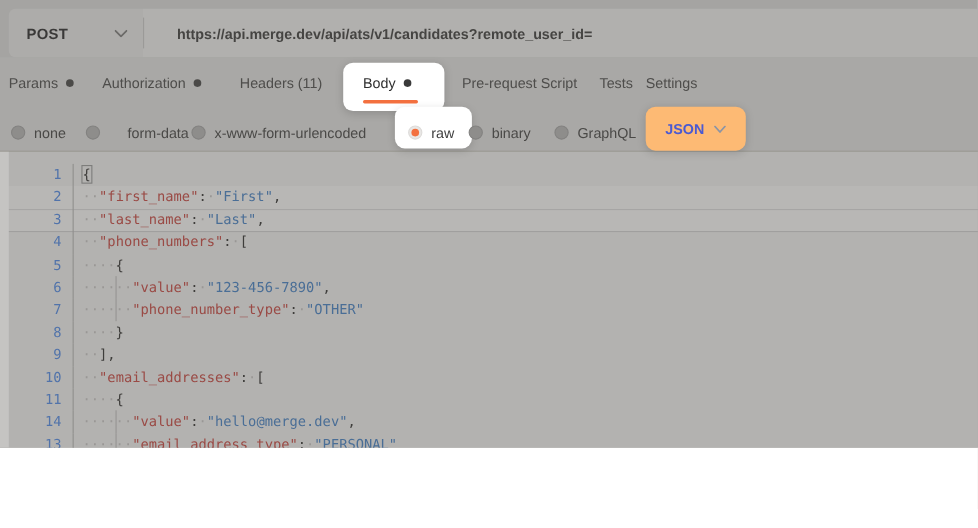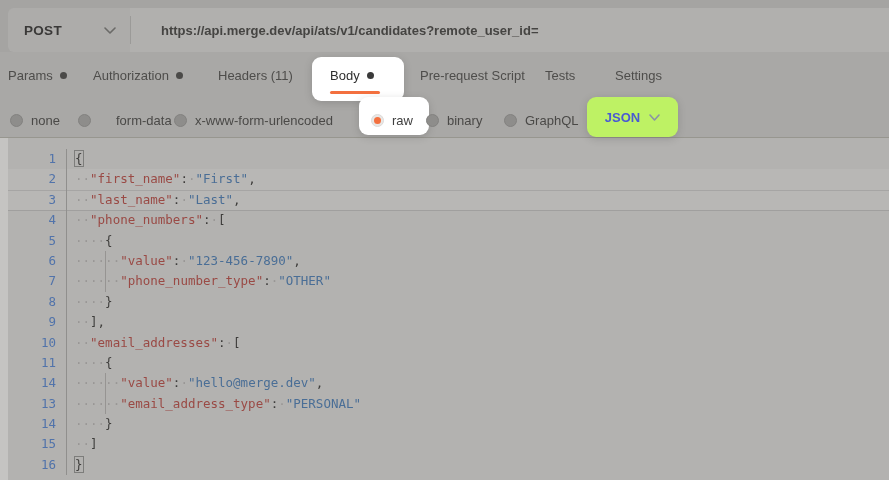--- a/index.html
+++ b/index.html
@@ -1,17 +1,17 @@
 <!DOCTYPE html>
 <html style="--accent-orange: #f3703f; --accent-blue: #4a5ad2; --code-key: #9a4a45; --code-string: #4a6e96; --line-number: #5173aa; --spotlight-bg: #ffffff;"><head>
 <meta charset="utf-8">
 <style>
   html,body{margin:0;padding:0;}
   body{font-family:"Liberation Sans",sans-serif;}
-  .app{position:relative;width:889px;height:480px;background:#a5a4a2;overflow:hidden;}
+  .app{position:relative;width:889px;height:407px;background:#a5a4a2;overflow:hidden;}
 
   
   .url-row{position:absolute;left:8px;top:8px;right:0;height:44px;background:#b1b0ae;
            border-radius:6px 0 0 6px;display:flex;align-items:center;}
   .method-select{position:relative;width:122px;height:100%;display:flex;align-items:center;
            background:rgba(0,0,0,0.02);border-radius:6px 0 0 6px;cursor:pointer;}
   .method-label{margin-left:16px;font-size:13.5px;font-weight:bold;letter-spacing:.3px;color:#3a3938;}
   .method-chevron{position:absolute;right:14px;top:19px;}
   .url-divider{width:1px;height:28px;background:rgba(0,0,0,0.12);}
   .url-text{margin-left:30px;font-size:13px;font-weight:600;color:#454442;white-space:nowrap;}
@@ -28,21 +28,21 @@
   
   .tabs-row{position:absolute;left:0;top:55px;right:0;height:41px;z-index:2;}
   .tab{position:absolute;top:0;height:100%;display:flex;align-items:center;cursor:pointer;
        font-size:13px;color:#4e4d4b;}
   .tab:nth-child(1){left:8px;}
   .tab:nth-child(2){left:93px;}
   .tab:nth-child(3){left:218px;}
   .tab:nth-child(4){left:330px;color:#2f2f2f;}
   .tab:nth-child(5){left:420px;}
   .tab:nth-child(6){left:545px;}
-  .tab:nth-child(7){left:615px;}
+  .tab:nth-child(7){left:587px;}
   .tab-dot{width:7px;height:7px;border-radius:50%;background:#4b4a48;margin-left:7px;}
   .tab.active .tab-dot{background:#3a3a3a;}
   .tab.active .tab-underline{position:absolute;left:0;bottom:2px;width:50px;height:3px;
        border-radius:2px;background:var(--accent-orange,#f3703f);}
 
   
   .radio-row{position:absolute;left:0;top:100px;right:0;height:41px;z-index:2;}
   .radio-opt{position:absolute;top:0;height:100%;display:flex;align-items:center;cursor:pointer;
        font-size:13px;color:#4a4947;}
   .radio-opt:nth-child(1){left:10px;}
@@ -52,21 +52,21 @@
   .radio-opt:nth-child(5){left:426px;}
   .radio-opt:nth-child(6){left:504px;}
   .radio-dot{width:13px;height:13px;border-radius:50%;background:#8e8d8b;border:1px solid #838280;
        margin-right:8px;box-sizing:border-box;position:relative;}
   .radio-opt.selected .radio-dot{background:#e9e7e5;border-color:#dddbd9;}
   .radio-opt.selected .radio-dot::after{content:"";position:absolute;left:2px;top:2px;width:7px;height:7px;
        border-radius:50%;background:var(--accent-orange,#ee6b3f);}
 
   
   .lang-select{position:absolute;left:587px;top:97px;width:91px;height:40px;z-index:2;
-       background:#bef264;border-radius:9px;box-shadow:0 2px 8px rgba(0,0,0,0.15);
+       background:#fdba74;border-radius:9px;box-shadow:0 2px 8px rgba(0,0,0,0.15);
        display:flex;align-items:center;justify-content:center;gap:9px;cursor:pointer;}
   .lang-label{font-size:13px;font-weight:bold;color:var(--accent-blue,#4a5ad2);}
 
   
   .editor{position:absolute;left:0;top:138px;right:0;bottom:0;background:#b3b2b0;
        font-family:"DejaVu Sans Mono",monospace;font-size:12.5px;cursor:text;}
   .editor-lines{padding-top:11px;}
   .line{height:20.4px;line-height:20.4px;white-space:pre;display:flex;}
   .line.band{background:rgba(255,255,255,0.07);box-shadow:0 1px 0 rgba(0,0,0,0.10);}
   .ln{flex:0 0 56px;text-align:right;padding-right:10px;color:#5173aa;

